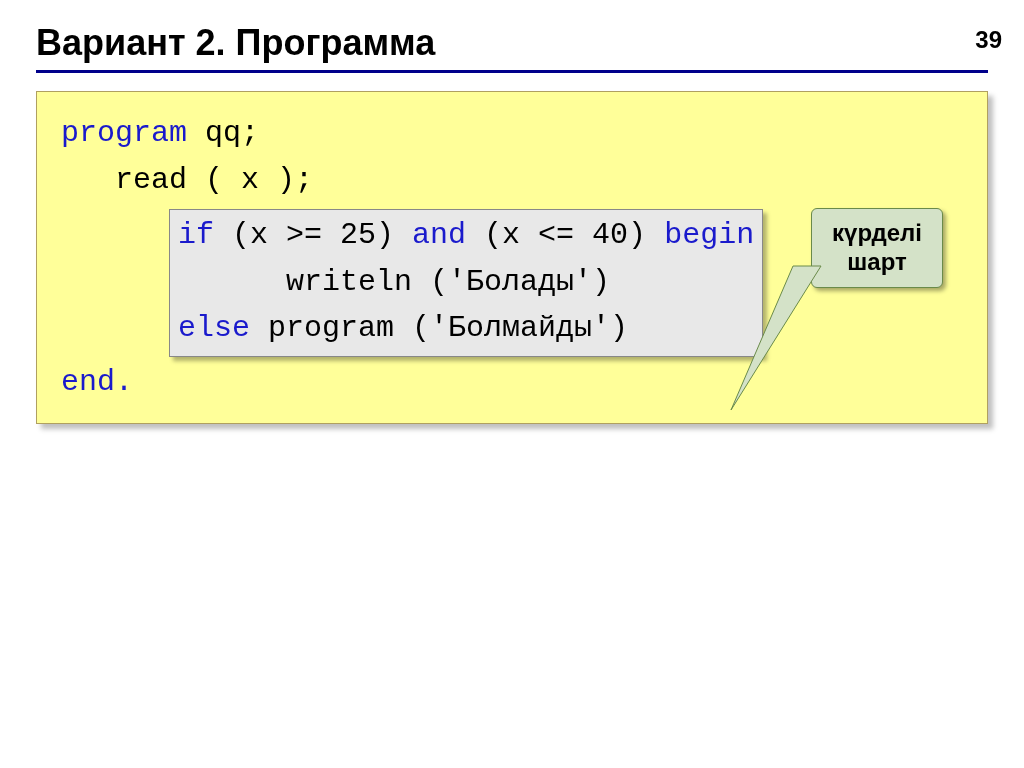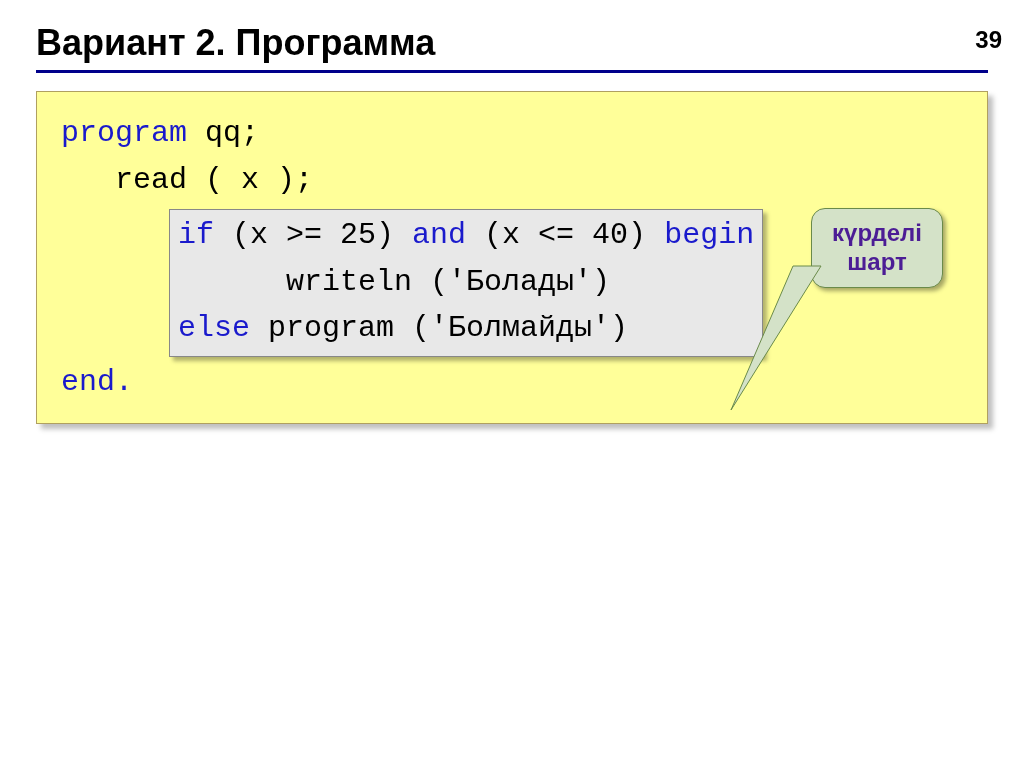--- a/index.html
+++ b/index.html
@@ -62,27 +62,27 @@
     font-size: 30px;
     line-height: 1.55;
     white-space: pre;
   }
   .callout {
     position: absolute;
     top: 116px;
     right: 44px;
     background: #d4e2c8;
     border: 1px solid #6a8a4a;
-    border-radius: 14px;
+    border-radius: 6px;
     padding: 10px 20px 10px 20px;
     font-family: Arial, Helvetica, sans-serif;
     font-size: 24px;
     font-weight: bold;
     text-align: center;
-    color: #4c1d95;
+    color: #000000;
     box-shadow: 3px 3px 4px rgba(0,0,0,0.35);
     line-height: 1.2;
   }
   .callout-tail {
     position: absolute;
     top: 172px;
     right: 126px;
   }
   .callout-tail svg { display: block; }
   .pre { white-space: pre; }

